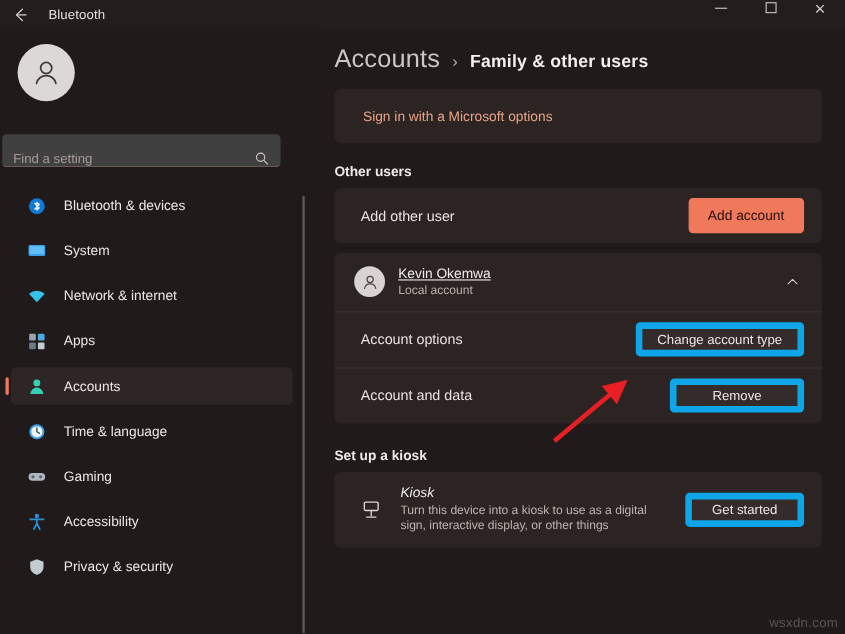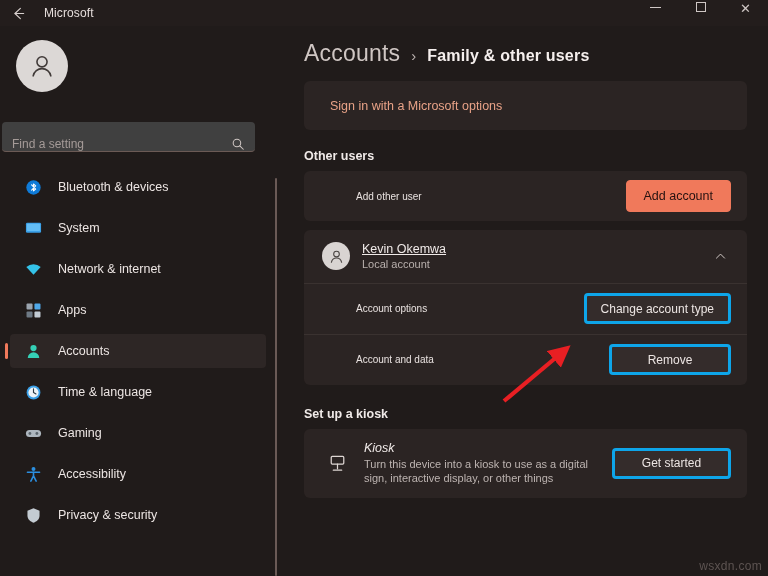--- a/index.html
+++ b/index.html
@@ -100,24 +100,24 @@
   .msa-link { font-size: 12.5px; color: #e8a287; }
 
   .section-title {
     font-size: 12.5px; font-weight: bold; color: #f0eae8;
     margin: 19px 0 8px 8px;
   }
 
   .row {
     display: flex; align-items: center; min-height: 50px; padding: 0 16px 0 24px;
   }
-  .row-label { font-size: 10px; color: #e9e2e0; flex: 1; margin-left: 28px; }
+  .row-label { font-size: 13px; color: #e9e2e0; flex: 1; }
 
   .btn {
-    height: 31px; padding: 0 14px; border-radius: 4px; border: 3px solid #0ea5e9;
+    height: 31px; padding: 0 14px; border-radius: 4px; border: 6px solid #0ea5e9;
     background: #342c2b; color: #ece5e3; font-size: 12px;
     font-family: "Liberation Sans", sans-serif;
     display: flex; align-items: center; justify-content: center; white-space: nowrap;
   }
   .btn-accent {
     background: #f0795b; border: 1px solid #f0795b; color: #241110; font-size: 12.5px;
     height: 32px; padding: 0 17px;
   }
 
   .user-card { margin-top: 9px; }
@@ -149,21 +149,21 @@
 
 <div id="app">
 
   <div class="titlebar">
     <div class="back-btn">
       <svg width="15" height="15" viewBox="0 0 16 16" fill="none">
         <path d="M10 2.5 L4.2 8 L10 13.5" stroke="#d8d0ce" stroke-width="1.2" fill="none" stroke-linecap="round" stroke-linejoin="round"></path>
         <path d="M4.4 8 H13.5" stroke="#d8d0ce" stroke-width="1.2" stroke-linecap="round"></path>
       </svg>
     </div>
-    <div class="app-title">Microsoft</div>
+    <div class="app-title">Bluetooth</div>
     <div class="win-controls">
       <div class="win-btn">
         <span class="wb-min"></span>
       </div>
       <div class="win-btn">
         <span class="wb-max"></span>
       </div>
       <div class="win-btn">
         <span class="wb-close">✕</span>
       </div>
@@ -355,21 +355,21 @@
           <svg width="19" height="19" viewBox="0 0 20 20" fill="none">
             <rect x="3.4" y="2.6" width="13.2" height="8" rx="1.1" stroke="#ded6d3" stroke-width="1.3"></rect>
             <path d="M10 10.6 V15.6" stroke="#ded6d3" stroke-width="1.3" stroke-linecap="round"></path>
             <path d="M5.6 17 H14.4" stroke="#ded6d3" stroke-width="1.3" stroke-linecap="round"></path>
           </svg>
         </span>
         <div class="kiosk-text">
           <div class="kiosk-title">Kiosk</div>
           <div class="kiosk-desc">Turn this device into a kiosk to use as a digital sign, interactive display, or other things</div>
         </div>
-        <button class="btn" style="width:119px">Get started</button>
+        <button class="btn" style="width:108px">Get started</button>
       </div>
     </div>
   </div>
 
   <svg class="arrow-layer">
     <defs>
       <marker id="ahead" markerWidth="5.2" markerHeight="5.2" refX="1.6" refY="2.6" orient="auto">
         <path d="M0,0 L5.2,2.6 L0,5.2 Z" fill="#e81f23"></path>
       </marker>
     </defs>

